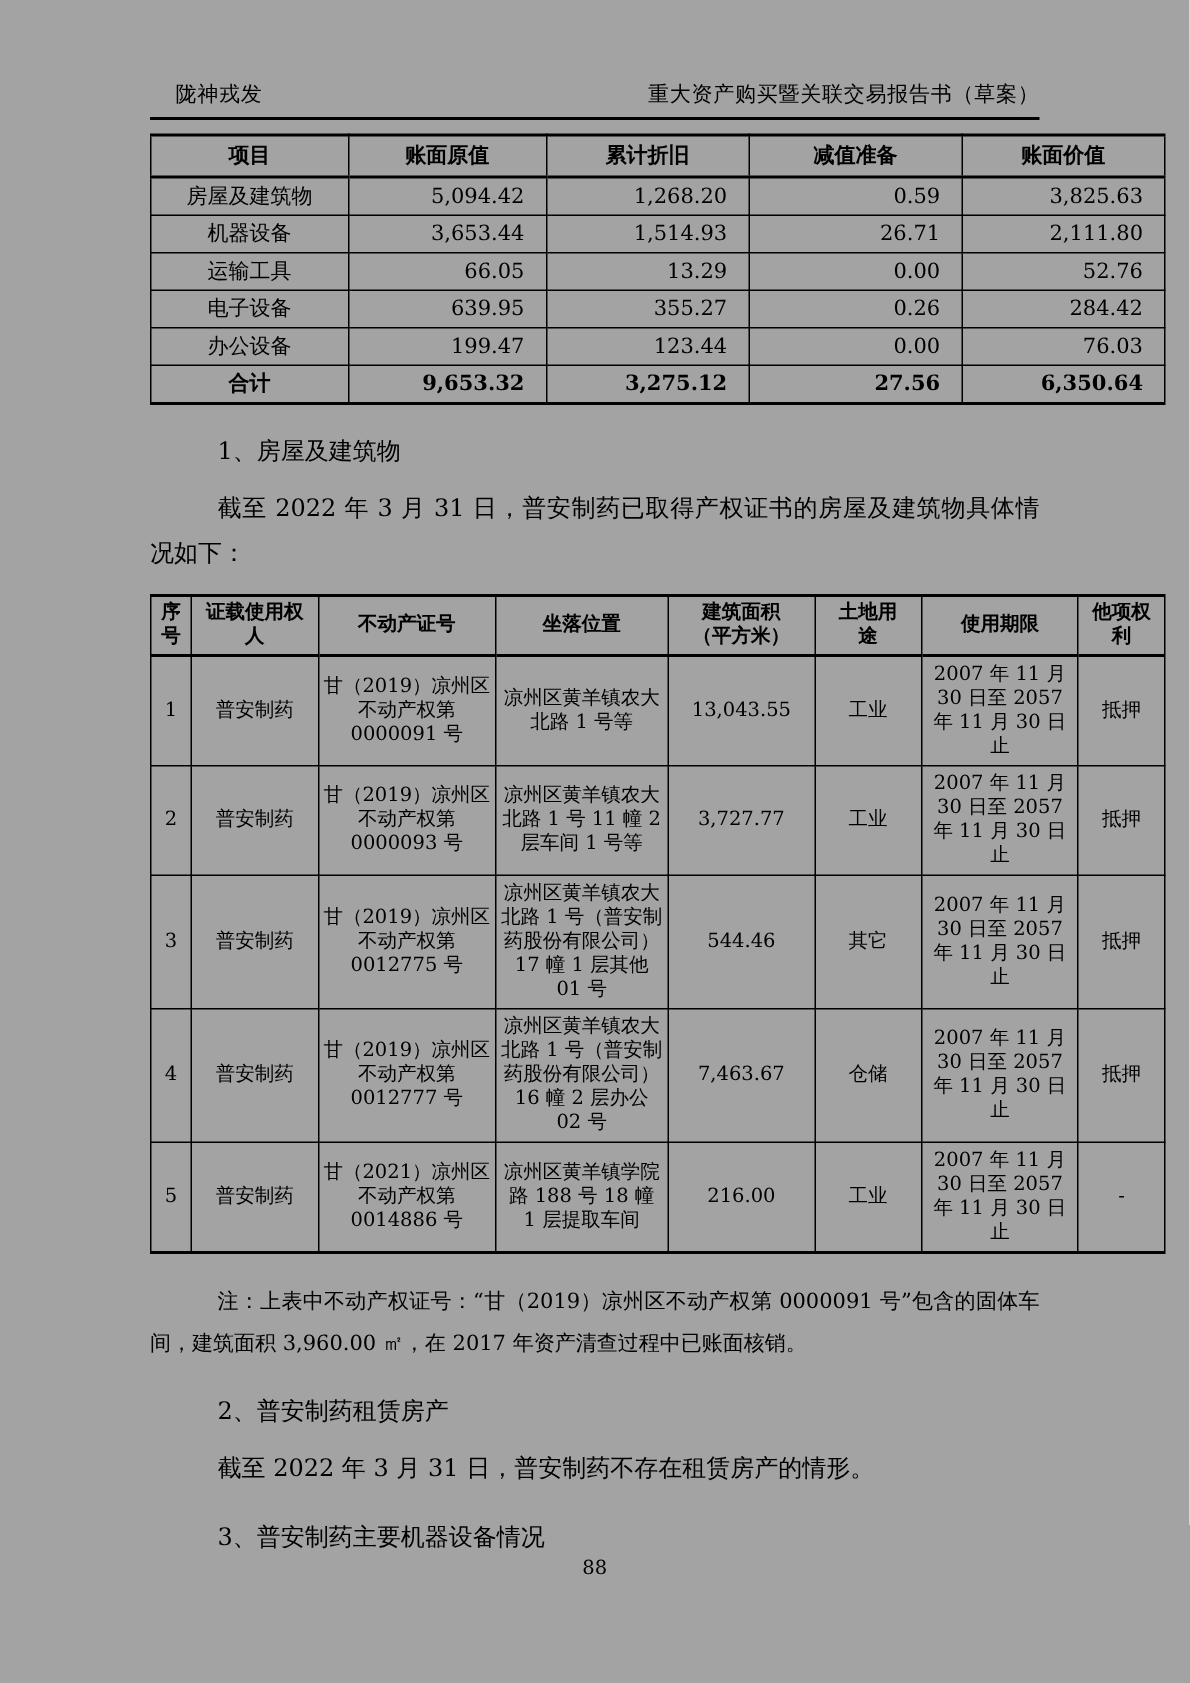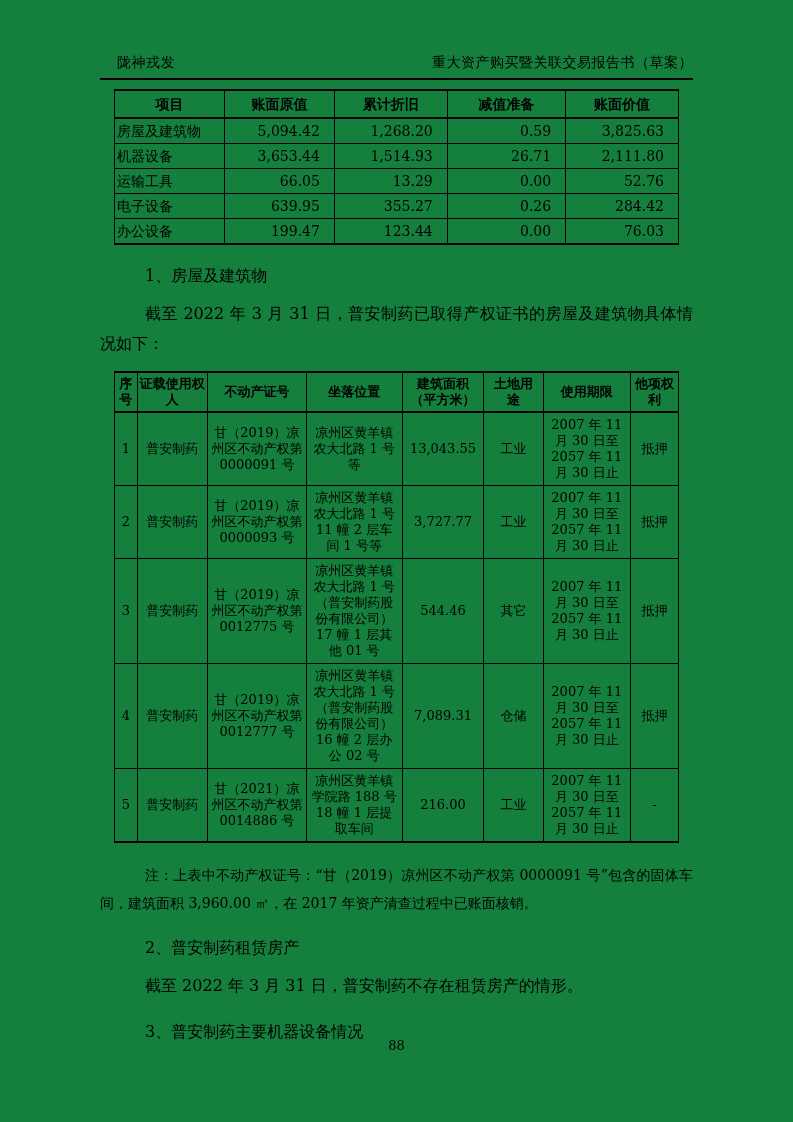--- a/index.html
+++ b/index.html
@@ -1,21 +1,21 @@
 <!DOCTYPE html>
 <html><head>
 <meta charset="utf-8">
 <style>
   * { margin:0; padding:0; box-sizing:border-box; }
   html,body { background:#ffffff; }
   .page {
     position:relative;
     width:793px; height:1122px;
     margin:0 auto;
-    background:#15803d;
+    background:#a3a3a3;
     color:#000;
     font-family:"DejaVu Serif","Liberation Serif",serif;
     overflow:hidden;
   }
   .content { position:absolute; left:100px; top:0; width:593px; }
 
   .doc-header {
     display:flex; justify-content:space-between; align-items:flex-end;
     margin-top:54px;
     padding:0 0 6px 17px;
@@ -24,32 +24,32 @@
     letter-spacing:0.5px;
   }
 
   .unit-label {
     margin-top:22px;
     padding-right:14px;
     text-align:right;
     font-size:14px;
   }
 
-  table { border-collapse:collapse; width:565px; margin:9px auto 0; table-layout:fixed; }
+  table { border-collapse:collapse; width:677px; margin:9px auto 0; table-layout:fixed; }
   th, td { border:1px solid #000; vertical-align:middle; }
 
   
   #table1 { font-size:14px; border-top:2.5px solid #000; border-bottom:2.5px solid #000; }
   #table1 th {
     font-weight:bold; text-align:center;
     padding:4px 2px; line-height:18px;
     border-bottom:2px solid #000;
   }
   #table1 td { padding:3px 2px; line-height:18px; }
-  #table1 td:first-child { }
+  #table1 td:first-child { text-align:center; }
   #table1 td:not(:first-child) { text-align:right; padding-right:14px; }
   #table1 tr.total td { font-weight:bold; }
 
   
   #table2 { font-size:13px; margin-top:12px; border-top:2.5px solid #000; border-bottom:2.5px solid #000; }
   #table2 th {
     font-weight:bold; text-align:center;
     padding:3px 1px; line-height:16px;
     white-space:pre-line;
     border-bottom:2px solid #000;
@@ -128,20 +128,27 @@
             <td>355.27</td>
             <td>0.26</td>
             <td>284.42</td>
           </tr>
           <tr>
             <td>办公设备</td>
             <td>199.47</td>
             <td>123.44</td>
             <td>0.00</td>
             <td>76.03</td>
+          </tr>
+          <tr class="total">
+            <td>合计</td>
+            <td>9,653.32</td>
+            <td>3,275.12</td>
+            <td>27.56</td>
+            <td>6,350.64</td>
           </tr>
         </tbody>
       </table>
 
     <p class="heading">1、房屋及建筑物</p>
     <p class="body-para">截至 2022 年 3 月 31 日，普安制药已取得产权证书的房屋及建筑物具体情况如下：</p>
 
     <table id="table2">
       <colgroup>
         <col style="width:4%">
@@ -199,21 +206,21 @@
             <td>544.46</td>
             <td>其它</td>
             <td>2007 年 11 月 30 日至 2057 年 11 月 30 日止</td>
             <td>抵押</td>
           </tr>
           <tr>
             <td>4</td>
             <td>普安制药</td>
             <td>甘（2019）凉州区不动产权第 0012777 号</td>
             <td>凉州区黄羊镇农大北路 1 号（普安制药股份有限公司）16 幢 2 层办公 02 号</td>
-            <td>7,089.31</td>
+            <td>7,463.67</td>
             <td>仓储</td>
             <td>2007 年 11 月 30 日至 2057 年 11 月 30 日止</td>
             <td>抵押</td>
           </tr>
           <tr>
             <td>5</td>
             <td>普安制药</td>
             <td>甘（2021）凉州区不动产权第 0014886 号</td>
             <td>凉州区黄羊镇学院路 188 号 18 幢 1 层提取车间</td>
             <td>216.00</td>

